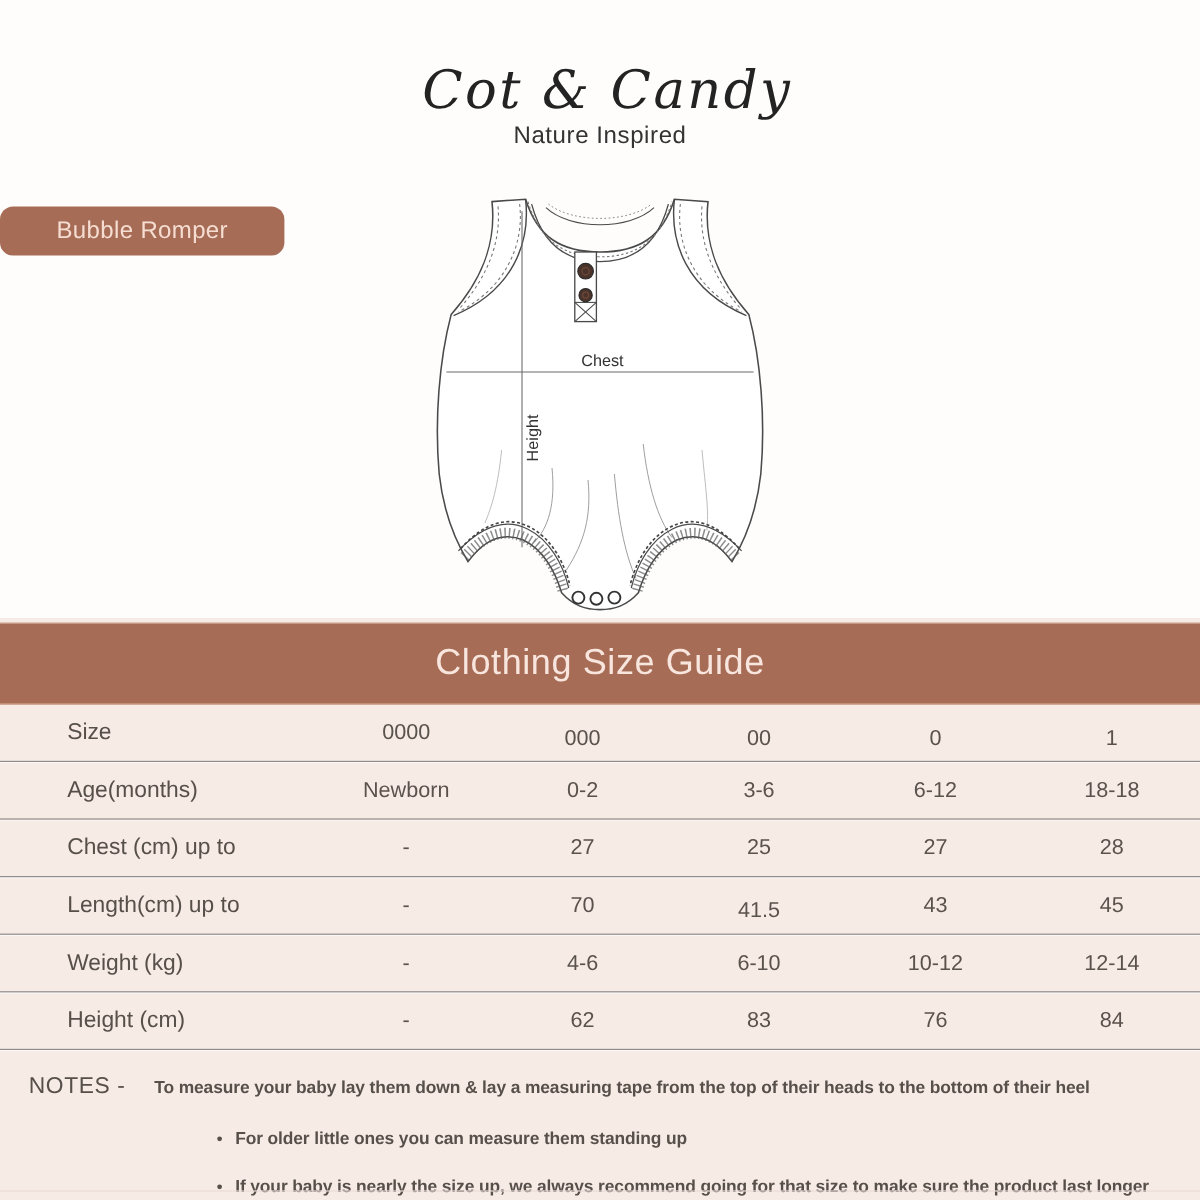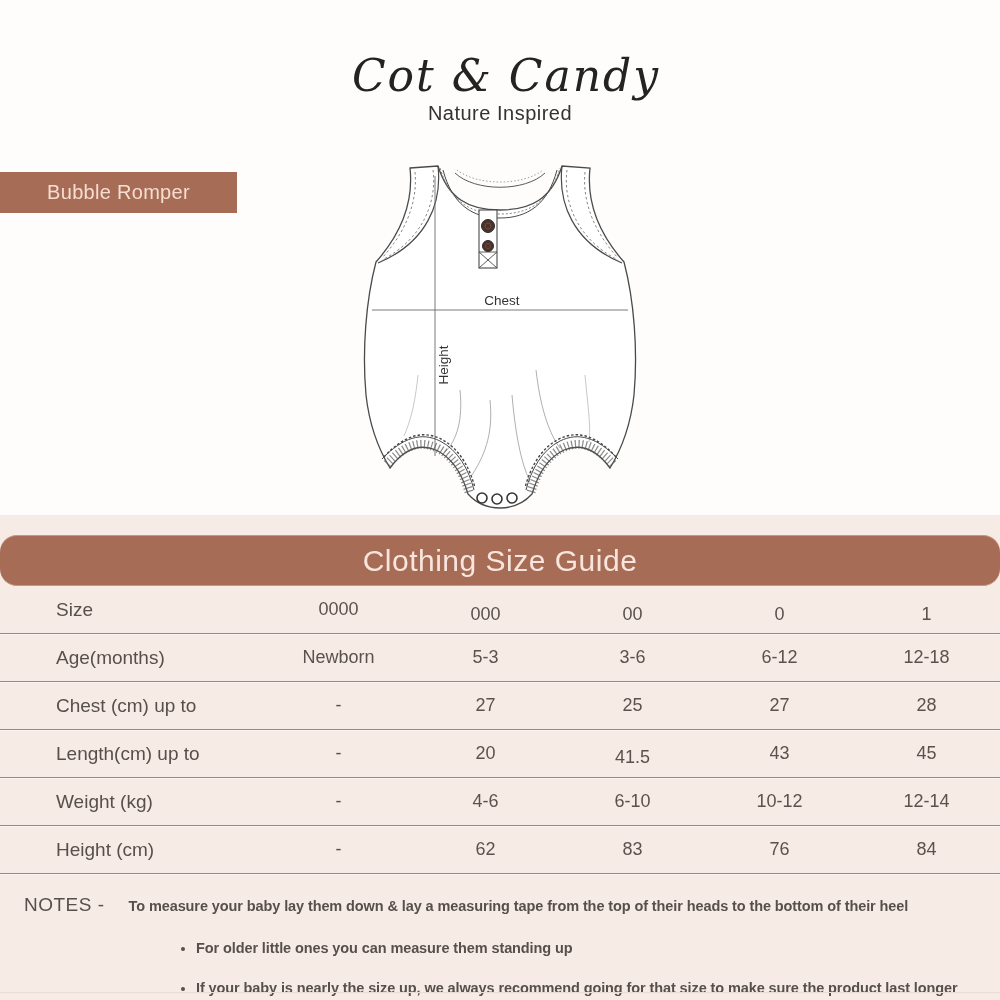--- a/index.html
+++ b/index.html
@@ -13,33 +13,33 @@
   .brand { position:absolute; top:52px; left:0; width:100%; text-align:center; }
   .brand-name {
     font-family:"DejaVu Serif", serif; font-style:italic; font-weight:normal;
     font-size:44px; color:#232323; letter-spacing:2px; line-height:1.1;margin-left:12px;
   }
   .brand-tagline { font-size:20px; color:#333; margin-top:2px; letter-spacing:.5px; }
 
   
   .product-band {
     position:absolute; top:172px; left:0; width:237px; height:41px;
-    background:#a76c56; display:flex; align-items:center; justify-content:center;
+    background:#a76c56; display:flex; align-items:center; justify-content:center;border-radius:11px;
   }
   .product-band span { color:#f5ddd2; font-size:20px; letter-spacing:.3px; }
 
   
   .romper { position:absolute; left:360px; top:160px; }
 
   
   .guide { position:absolute; top:515px; left:0; width:1000px; height:485px; background:#f7ebe6; }
   .guide-title-band {
-    margin-top:20px; height:51px; background:#a76c56;
+    margin-top:4px; height:68px; background:#a76c56;
     display:flex; align-items:center; justify-content:center;
-    border-top:1px solid #c79781; border-bottom:1px solid #c79781;border-radius:17px;
+    border-top:1px solid #c79781; border-bottom:1px solid #c79781;
   }
   .guide-title-band span { color:#f8e6de; font-size:30px; letter-spacing:.5px; }
 
   .trow {
     display:grid; grid-template-columns:225px repeat(5, 1fr);
     height:48px; align-items:center;
     border-bottom:1.5px solid #8f8d8c; box-shadow:0 1px 0 rgba(255,255,255,.55);padding-left:40px;
   }
   .tlabel { padding-left:16px; font-size:19px; color:#57504a; }
   .tval { text-align:center; font-size:18px; color:#5a524c; }
@@ -150,37 +150,37 @@
         <div class="tlabel">Size</div>
         <div class="tval">0000</div>
         <div class="tval">000</div>
         <div class="tval">00</div>
         <div class="tval">0</div>
         <div class="tval">1</div>
       </div>
       <div class="trow trow-1">
         <div class="tlabel">Age(months)</div>
         <div class="tval">Newborn</div>
-        <div class="tval">5-3</div>
+        <div class="tval">0-2</div>
         <div class="tval">3-6</div>
         <div class="tval">6-12</div>
-        <div class="tval">12-18</div>
+        <div class="tval">18-18</div>
       </div>
       <div class="trow trow-2">
         <div class="tlabel">Chest (cm) up to</div>
         <div class="tval">-</div>
         <div class="tval">27</div>
         <div class="tval">25</div>
         <div class="tval">27</div>
         <div class="tval">28</div>
       </div>
       <div class="trow trow-3">
         <div class="tlabel">Length(cm) up to</div>
         <div class="tval">-</div>
-        <div class="tval">20</div>
+        <div class="tval">70</div>
         <div class="tval">41.5</div>
         <div class="tval">43</div>
         <div class="tval">45</div>
       </div>
       <div class="trow trow-4">
         <div class="tlabel">Weight (kg)</div>
         <div class="tval">-</div>
         <div class="tval">4-6</div>
         <div class="tval">6-10</div>
         <div class="tval">10-12</div>

